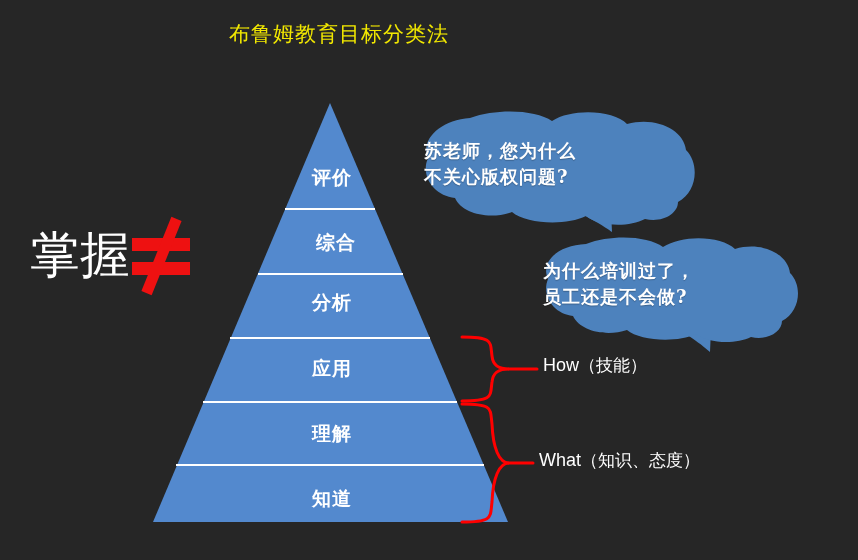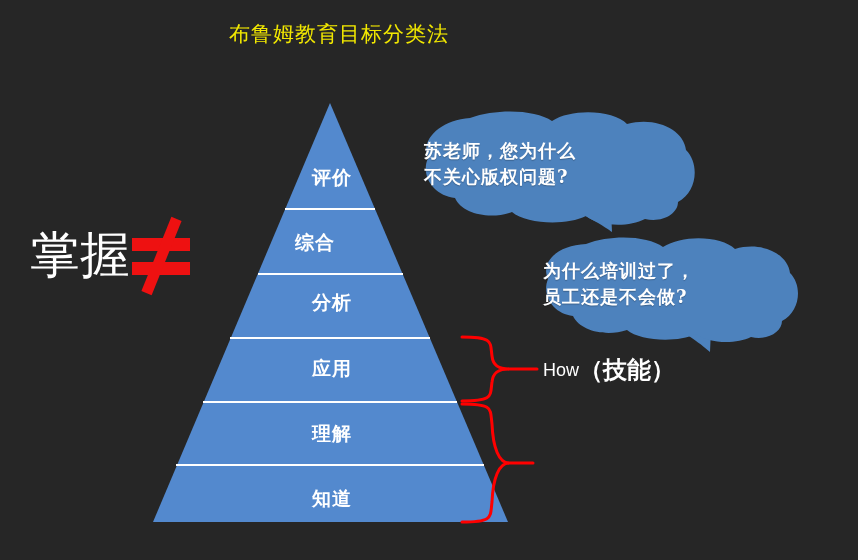--- a/index.html
+++ b/index.html
@@ -121,22 +121,22 @@
     color: #ffffff;
     white-space: nowrap;
     font-family: "Liberation Sans", "DejaVu Sans", sans-serif;
   }
   .brace-label .en {
     font-size: 18px;
     font-weight: 400;
     vertical-align: middle;
   }
   .brace-label .cn {
-    font-size: 24px;
-    font-weight: 700;
+    font-size: 17px;
+    font-weight: 400;
     vertical-align: middle;
     font-family: "DejaVu Sans", "Liberation Sans", sans-serif;
   }
   #label-how  { left: 543px; top: 354px; }
   #label-what { left: 539px; top: 449px; }
 </style>
 </head>
 <body>
 
 <div id="slide">
@@ -202,29 +202,32 @@
 
     <g fill="none" stroke="#ff0000" stroke-width="3" stroke-linecap="round">
       <path d="M462,404 C494,404 490,409 492,424 C493,448 499,463 509,463
                C499,463 493,478 492,502 C490,517 494,522 462,522"></path>
       <path d="M509,463 L533,463"></path>
     </g>
   </svg>
 
   <div id="pyramid-wrap">
     <div class="tier-label" style="left:332px; top:178px;">评价</div>
-    <div class="tier-label" style="left:315px; top:243px;">综合</div>
+    <div class="tier-label" style="left:336px; top:243px;">综合</div>
     <div class="tier-label" style="left:332px; top:303px;">分析</div>
     <div class="tier-label" style="left:332px; top:369px;">应用</div>
     <div class="tier-label" style="left:332px; top:434px;">理解</div>
     <div class="tier-label" style="left:332px; top:499px;">知道</div>
   </div>
 
   <div class="bubble-text" id="bubble1-text">苏老师，您为什么
 不关心版权问题?</div>
   <div class="bubble-text" id="bubble2-text">为什么培训过了，
 员工还是不会做?</div>
 
   <div class="brace-label" id="label-how">
     <span class="en">How</span><span class="cn">（技能）</span>
   </div>
+  <div class="brace-label" id="label-what">
+    <span class="en">What</span><span class="cn">（知识、态度）</span>
+  </div>
 
 </div>
 
 </body></html>

